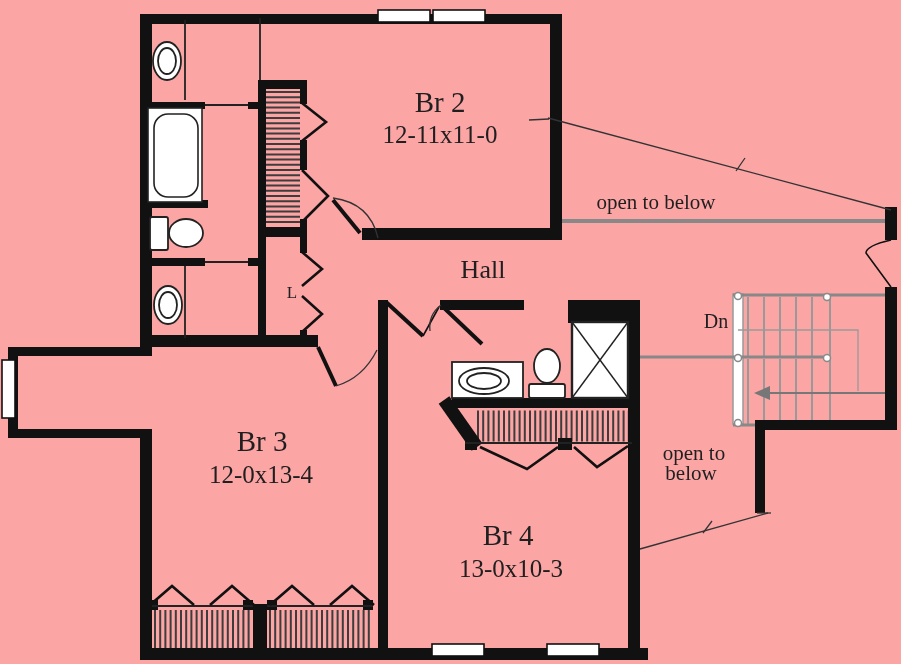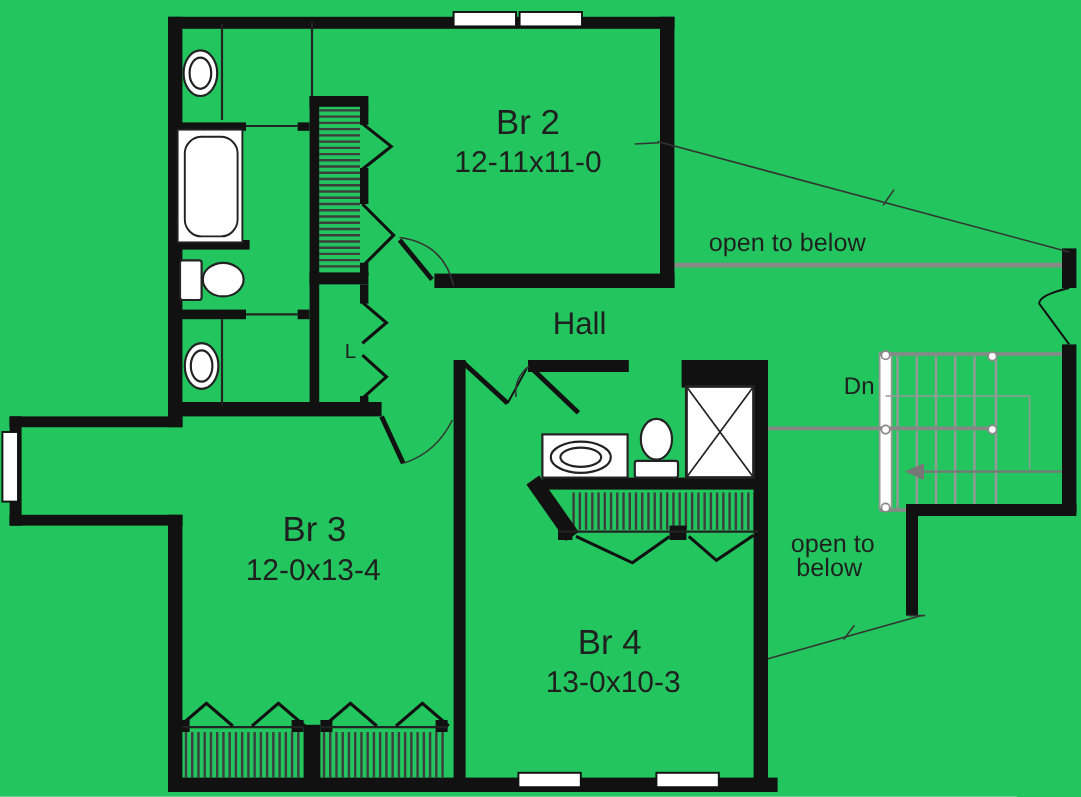--- a/index.html
+++ b/index.html
@@ -1,18 +1,18 @@
 <!DOCTYPE html>
 <html><head>
 <meta charset="utf-8">
 <style>
   html,body{margin:0;padding:0;background:#e9e9e9;}
   #canvas{
-    position:relative;width:901px;height:664px;background:#22c55e;
-    font-family:Liberation Sans, sans-serif;overflow:hidden;
+    position:relative;width:901px;height:664px;background:#fca5a5;
+    font-family:Liberation Serif, serif;overflow:hidden;
   }
   svg{position:absolute;left:0;top:0;}
   text{fill:#1f1f1f;}
   .room-name{font-size:29px;}
   .room-dims{font-size:25px;}
   .hall-label{font-size:26px;}
   .annot{font-size:21px;}
   .dn-label{font-size:20px;}
   .linen-label{font-size:17px;}
 </style>

